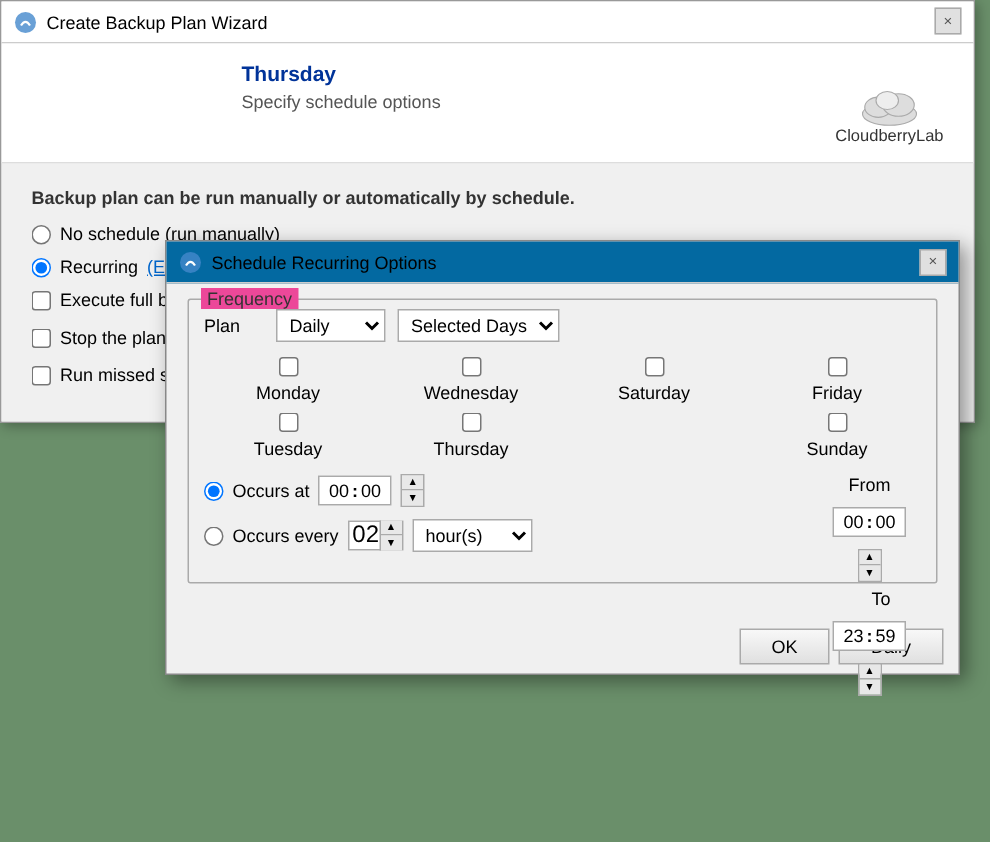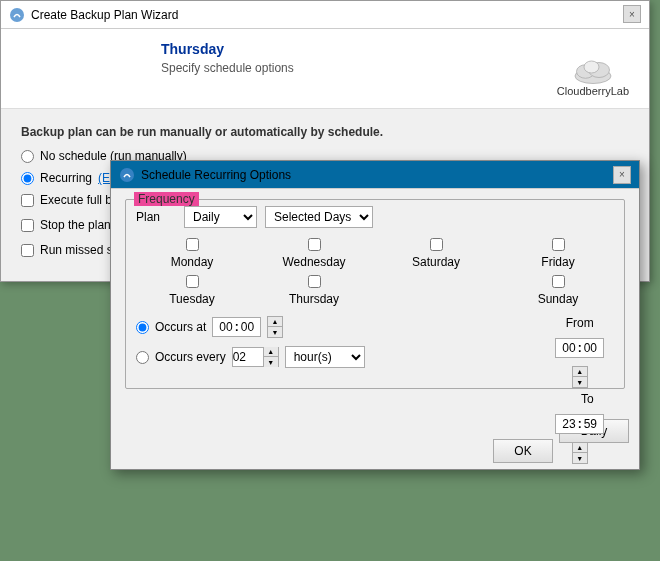--- a/index.html
+++ b/index.html
@@ -125,23 +125,23 @@
 
     .spin-box {
       display: flex;
       align-items: center;
       border: 1px solid #aaa;
       background: #fff;
       height: 20px;
     }
 
     .spin-value {
-      width: 30px;
-      text-align: left;
-      font-size: 12px;
+      width: 20px;
+      text-align: right;
+      font-size: 16px;
       border: none;
       outline: none;
     }
 
     .spin-arrows {
       display: flex;
       flex-direction: column;
       border-left: 1px solid #aaa;
     }
 
@@ -294,21 +294,20 @@
       min-width: 70px;
       border: 1px solid #aaa;
       background: linear-gradient(to bottom, #f8f8f8, #e0e0e0);
       font-size: 12px;
       cursor: pointer;
       padding: 0 12px;
     }
 
     .btn-ok {
       min-width: 60px;
-      margin-top: 20px;
     }
 
     input[type="radio"], input[type="checkbox"] {
       cursor: pointer;
     }
 
     .colon-sep {
       font-size: 12px;
       font-weight: bold;
     }

